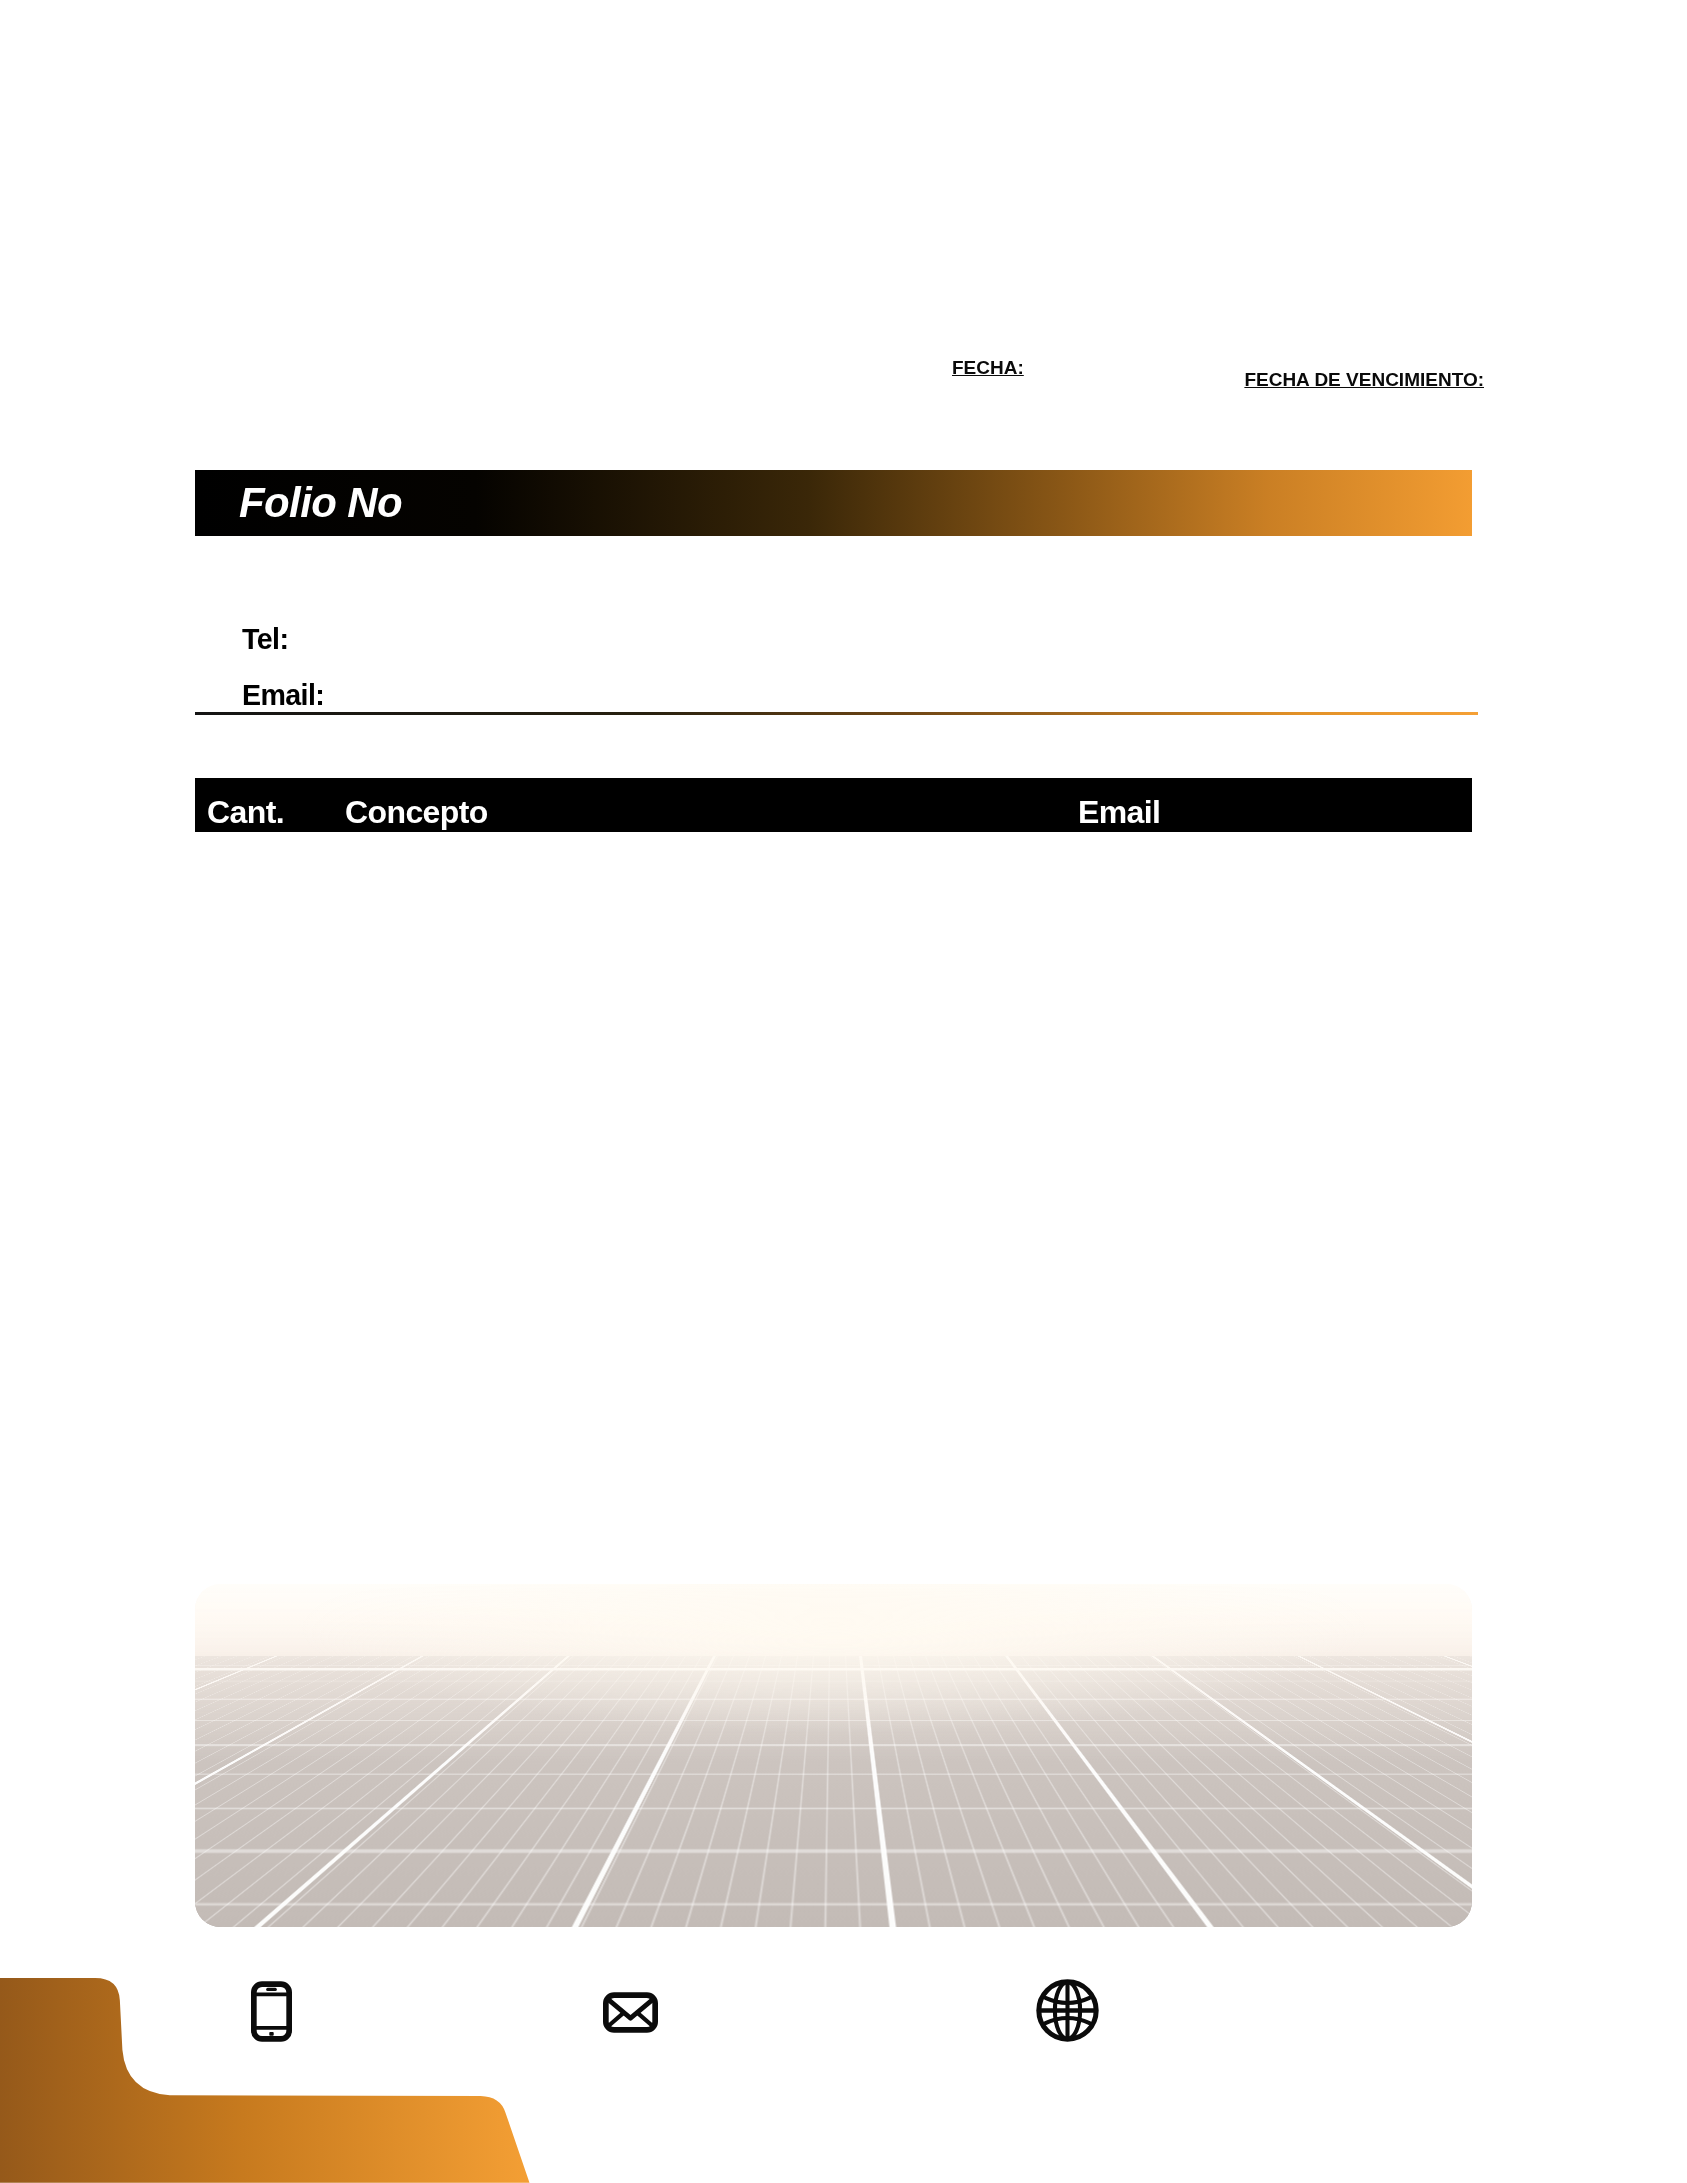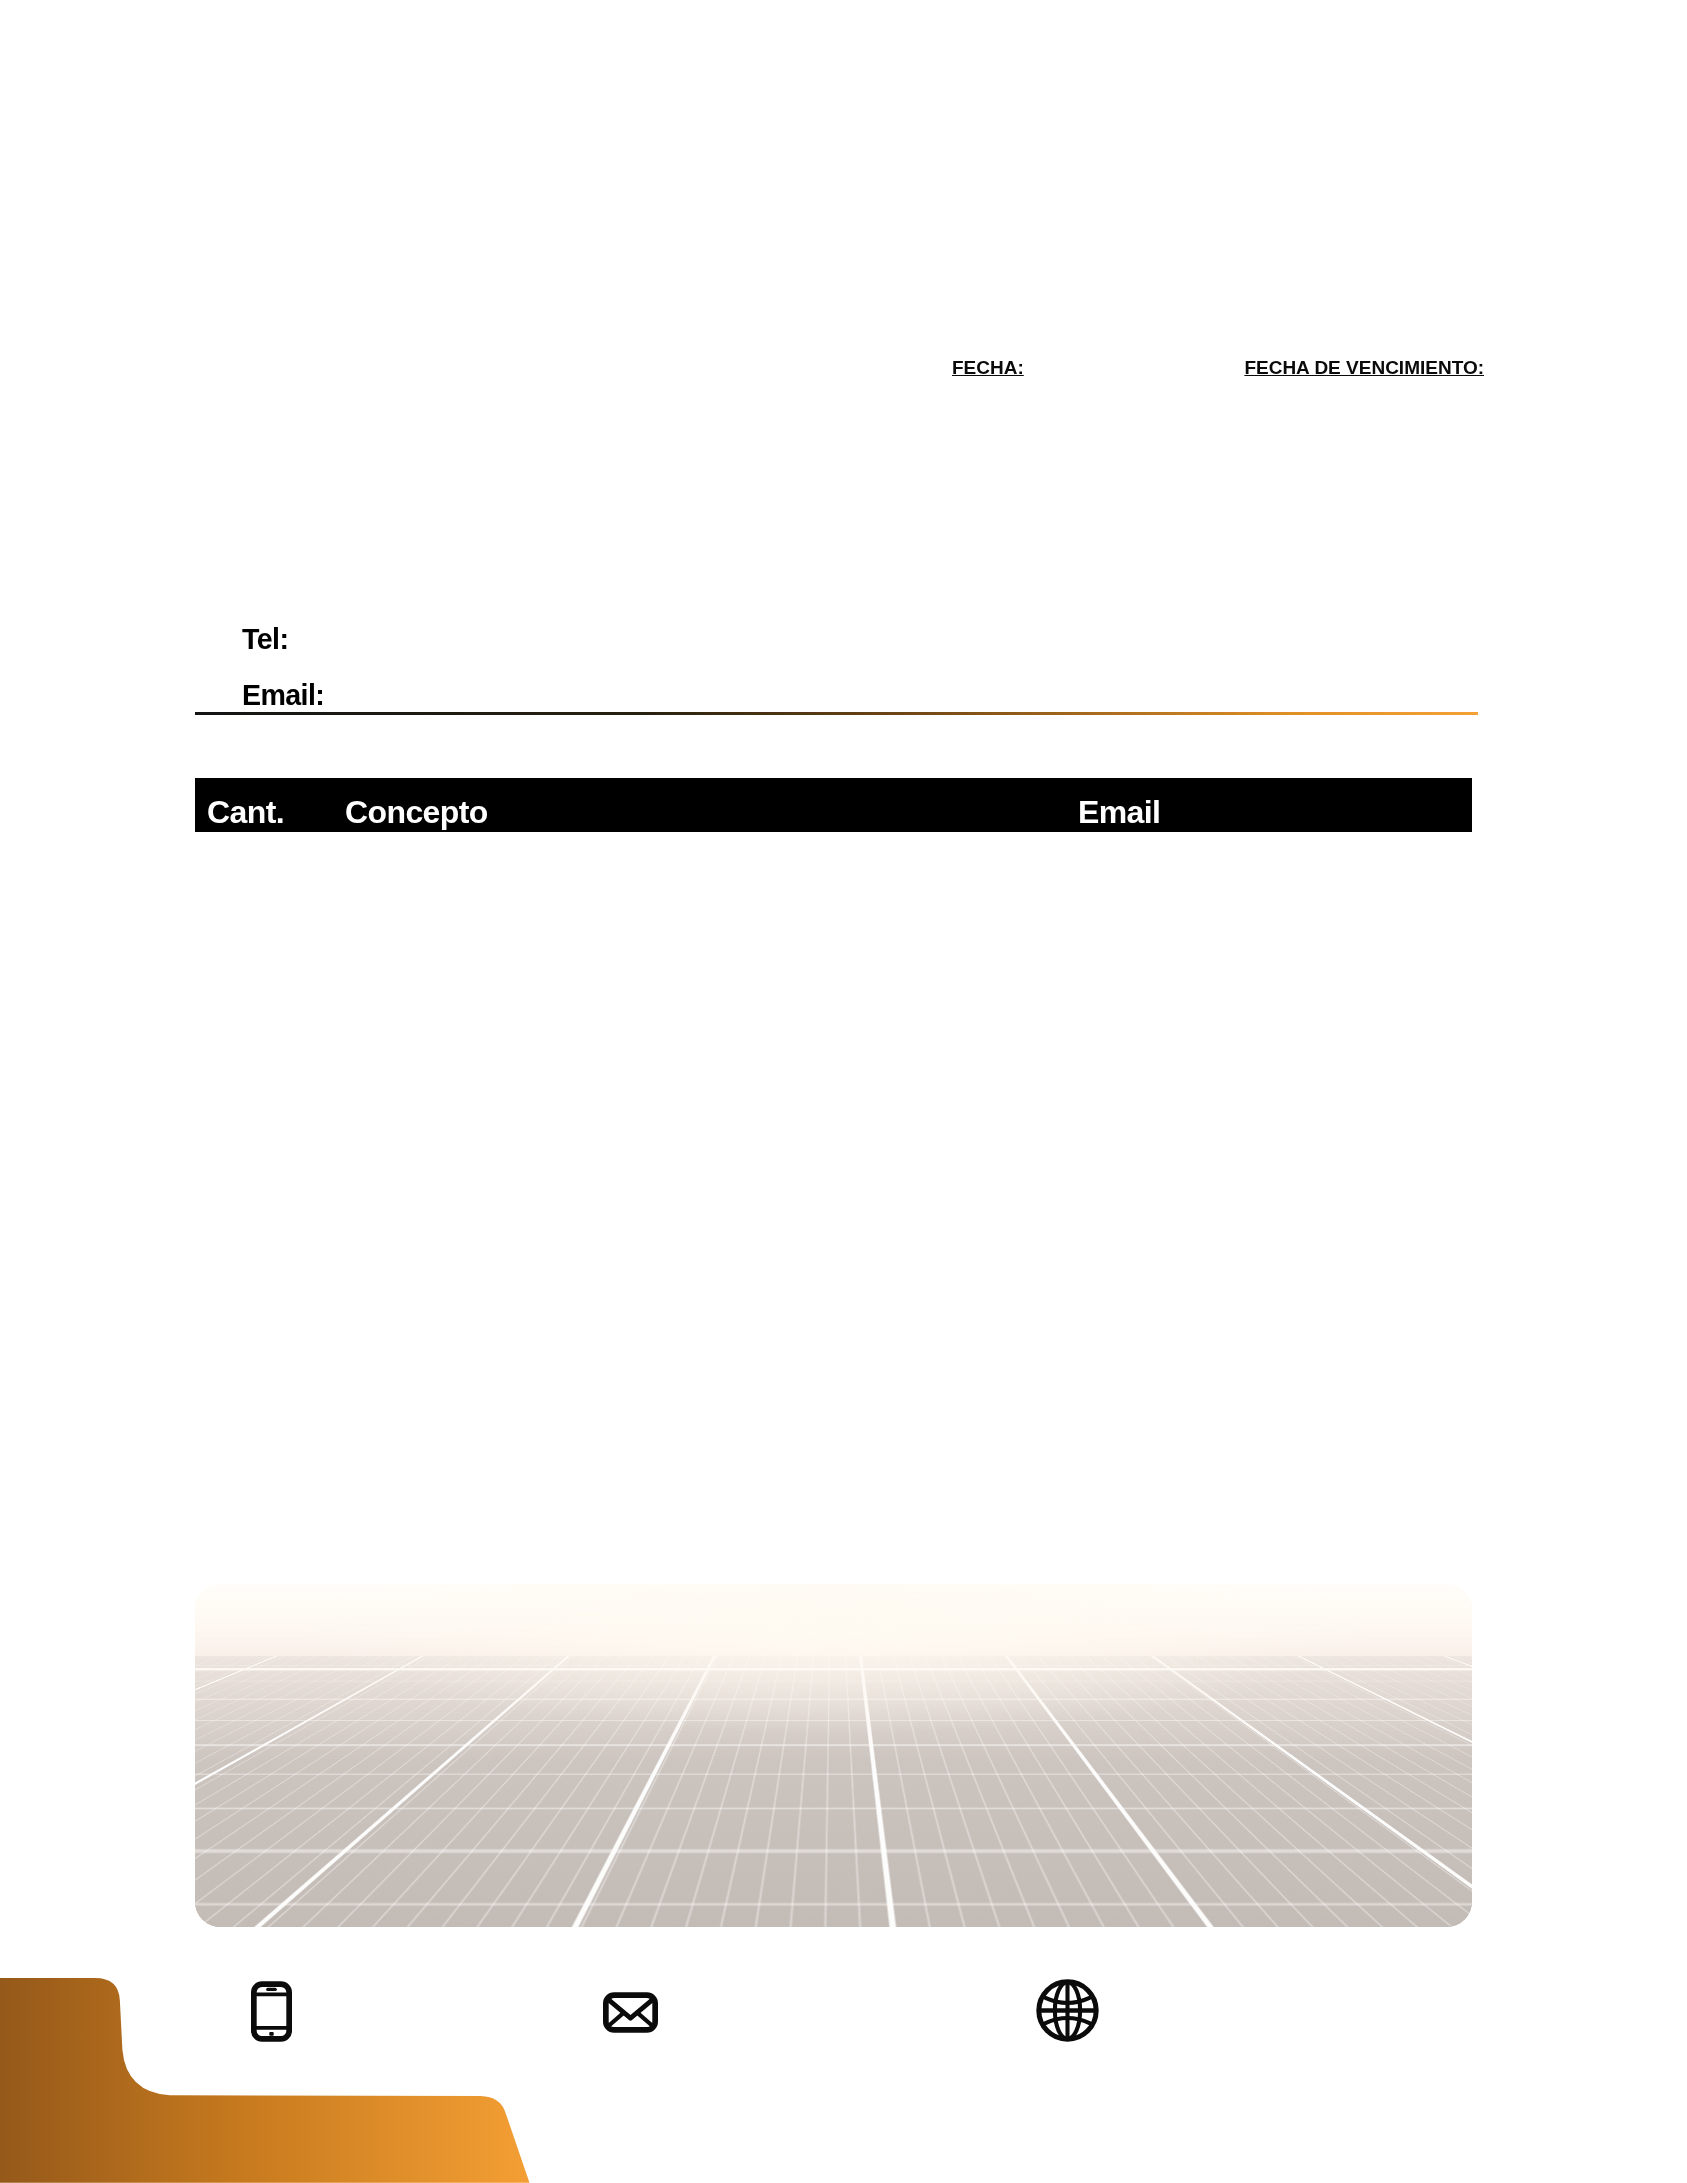--- a/index.html
+++ b/index.html
@@ -91,23 +91,27 @@
   .corner{left:0;top:1967px;}
 </style>
 </head>
 <body>
 
 <div class="page">
 
   <div class="abs date-label" style="left:952px;top:357px;">FECHA:</div>
   <span class="abs date-value" style="left:1031px;top:357px;"></span>
 
-  <div class="abs date-label" style="right:204px;top:357px;">FECHA DE VENCIMIENTO:</div>
+  <div class="abs date-label" style="right:204px;top:369px;">FECHA DE VENCIMIENTO:</div>
   <span class="abs date-value" style="left:1488px;top:357px;min-width:63px;"></span>
 
+  <div class="abs folio-bar">
+    <span class="folio-label">Folio No</span>
+    <span class="folio-value"></span>
+  </div>
 
   <div class="abs contact-label" style="left:242px;top:623px;">Tel:</div>
   <span class="abs contact-value" style="left:305px;top:623px;"></span>
 
   <div class="abs contact-label" style="left:242px;top:679px;">Email:</div>
   <span class="abs contact-value" style="left:352px;top:661px;"></span>
 
   <div class="abs divider"></div>
 
   <div class="abs table-header">

